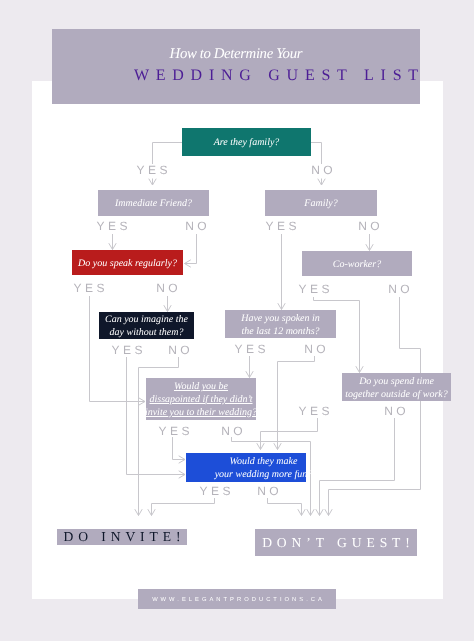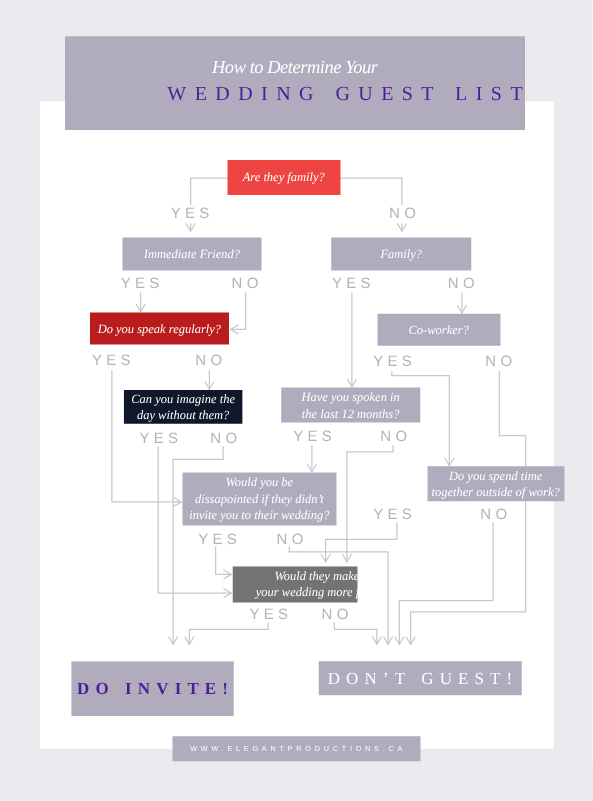--- a/index.html
+++ b/index.html
@@ -125,41 +125,41 @@
         <path d="M 214.5 498 L 214.5 503.5 L 151.5 503.5 L 151.5 515.5" fill="none" stroke="#c8c7cc" stroke-width="1"></path>
         <path d="M 147.8 509.2 L 151.5 515.5 L 155.2 509.2" fill="none" stroke="#c8c7cc" stroke-width="1"></path>
       </g>
       <g>
         <path d="M 267.5 498 L 267.5 503.5 L 301.5 503.5 L 301.5 515.5" fill="none" stroke="#c8c7cc" stroke-width="1"></path>
         <path d="M 297.8 509.2 L 301.5 515.5 L 305.2 509.2" fill="none" stroke="#c8c7cc" stroke-width="1"></path>
       </g>
     </svg>
 
   <div id="nodes">
-      <div class="nodebox" style="left: 182px; top: 128px; width: 90px; height: 28px; background: #ef4444; color: rgb(255, 255, 255);">Are they family?</div>
+      <div class="nodebox" style="left: 182px; top: 128px; width: 129px; height: 28px; background: #0f766e; color: rgb(255, 255, 255);">Are they family?</div>
       <div class="nodebox" style="left: 98px; top: 190px; width: 111px; height: 26px; background: rgb(177, 171, 190); color: rgb(255, 255, 255);">Immediate Friend?</div>
       <div class="nodebox" style="left: 265px; top: 190px; width: 112px; height: 26px; background: rgb(177, 171, 190); color: rgb(255, 255, 255);">Family?</div>
       <div class="nodebox" style="left: 72px; top: 250px; width: 111px; height: 25px; background: #b91c1c; color: rgb(255, 255, 255);">Do you speak regularly?</div>
-      <div class="nodebox" style="left: 302px; top: 251px; width: 98px; height: 25px; background: rgb(177, 171, 190); color: rgb(255, 255, 255);">Co-worker?</div>
+      <div class="nodebox" style="left: 302px; top: 251px; width: 110px; height: 25px; background: rgb(177, 171, 190); color: rgb(255, 255, 255);">Co-worker?</div>
       <div class="nodebox" style="left: 99px; top: 312px; width: 95px; height: 27px; background: #0f172a; color: rgb(255, 255, 255);">
         <span>Can you imagine the<br>day without them?</span>
       </div>
       <div class="nodebox" style="left: 225px; top: 310px; width: 111px; height: 28px; background: rgb(177, 171, 190); color: rgb(255, 255, 255); align-items: center;">
         <span>Have you spoken in<br>the last 12 months?</span>
       </div>
       <div class="nodebox" style="left: 297px; top: 373px; width: 109px; height: 28px; background: rgb(177, 171, 190); color: rgb(255, 255, 255); margin-left: 45px;">
         <span>Do you spend time<br>together outside of work?</span>
       </div>
-      <div class="nodebox" style="left: 146px; top: 378px; width: 123px; height: 42px; background: rgb(177, 171, 190); color: rgb(255, 255, 255);">
+      <div class="nodebox" style="left: 146px; top: 378px; width: 110px; height: 42px; background: rgb(177, 171, 190); color: rgb(255, 255, 255); text-decoration: underline;">
         <span>Would you be<br>dissapointed if they didn’t<br>invite you to their wedding?</span>
       </div>
-      <div class="nodebox" style="left: 186px; top: 453px; width: 100px; height: 29px; background: #737373; color: rgb(255, 255, 255); padding-left: 36px;">
+      <div class="nodebox" style="left: 186px; top: 453px; width: 120px; height: 29px; background: #1d4ed8; color: rgb(255, 255, 255); padding-left: 36px;">
         <span>Would they make<br>your wedding more fun?</span>
       </div>
-      <div class="endbox" style="left: 57px; top: 529px; width: 130px; height: 44px; background: rgb(177, 171, 190); color: #4c1d95; font-weight: bold;">DO INVITE!</div>
+      <div class="endbox" style="left: 57px; top: 529px; width: 130px; height: 16px; background: rgb(177, 171, 190); color: #0f172a;">DO INVITE!</div>
       <div class="endbox" style="left: 255px; top: 529px; width: 162px; height: 27px; background: rgb(177, 171, 190); color: rgb(255, 255, 255);">DON’T GUEST!</div>
       <div class="lbl" style="left: 112px; top: 166.3px; width: 80px; color: rgb(181, 179, 186);">YES</div>
       <div class="lbl" style="left: 282px; top: 166.3px; width: 80px; color: rgb(181, 179, 186);">NO</div>
       <div class="lbl" style="left: 71.8px; top: 222.3px; width: 80px; color: rgb(181, 179, 186);">YES</div>
       <div class="lbl" style="left: 155.5px; top: 222.3px; width: 80px; color: rgb(181, 179, 186);">NO</div>
       <div class="lbl" style="left: 240.5px; top: 222.3px; width: 80px; color: rgb(181, 179, 186);">YES</div>
       <div class="lbl" style="left: 329.2px; top: 222.3px; width: 80px; color: rgb(181, 179, 186);">NO</div>
       <div class="lbl" style="left: 49px; top: 284.2px; width: 80px; color: rgb(181, 179, 186);">YES</div>
       <div class="lbl" style="left: 127px; top: 284.2px; width: 80px; color: rgb(181, 179, 186);">NO</div>
       <div class="lbl" style="left: 273.5px; top: 285.2px; width: 80px; color: rgb(181, 179, 186);">YES</div>

